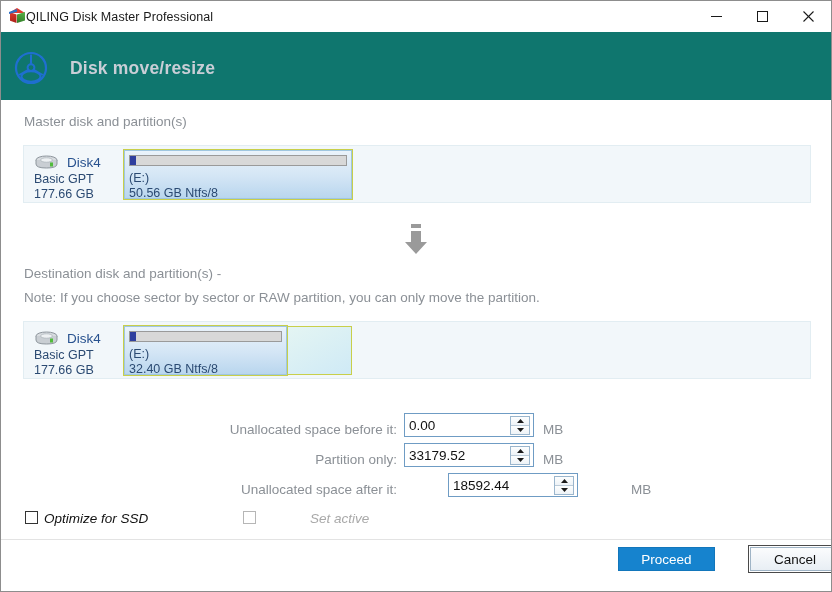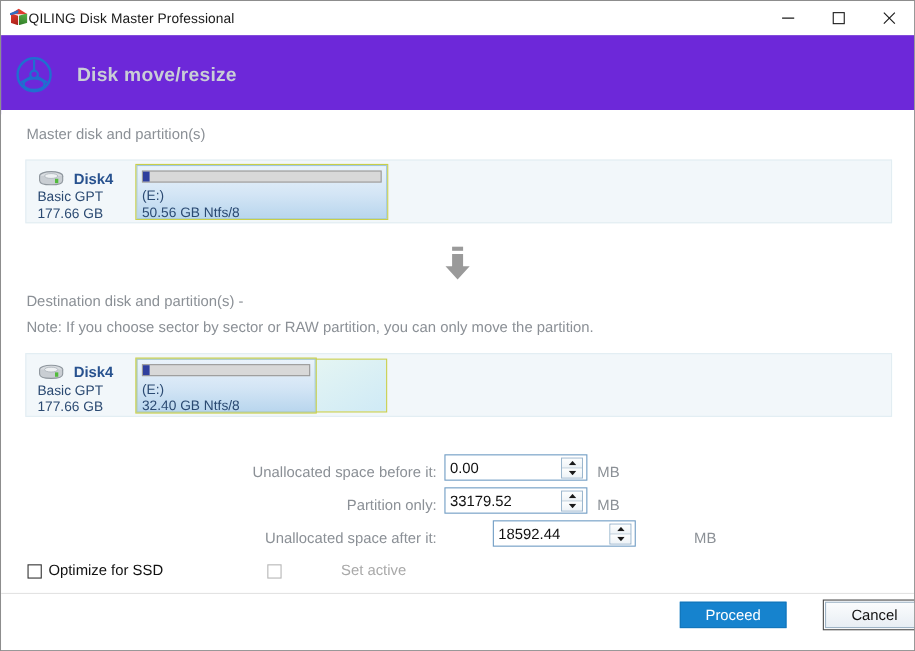--- a/index.html
+++ b/index.html
@@ -93,21 +93,21 @@
     padding: 0;
   }
   .win-btn svg { display: block; }
 
   
   .header-band {
     position: absolute;
     top: 31px; left: 0;
     width: 830px;
     height: 72px;
-    background: #6d28d9;
+    background: #0f766e;
     display: flex;
     align-items: center;
   }
   .header-logo {
     margin-left: 10px;
     width: 40px;
     height: 40px;
     flex: 0 0 auto;
   }
   .header-title {
@@ -157,21 +157,21 @@
   }
   .disk-info-row1 {
     display: flex;
     align-items: center;
     height: 20px;
   }
   .disk-icon { width: 28px; height: 17px; flex: 0 0 auto; }
   .disk-name {
     margin-left: 5px;
     font-size: 13.5px;
-    font-weight: bold;
+    font-weight: normal;
     color: #28528f;
     white-space: nowrap;
   }
   .disk-sub {
     font-size: 12.5px;
     color: #2b4a72;
     line-height: 15px;
     white-space: nowrap;
   }
 
@@ -293,21 +293,22 @@
   .unit-label {
     margin-left: 9px;
     font-size: 13.5px;
     color: #8b9096;
   }
 
   
   .chk-row {
     position: absolute;
     display: flex;
-    align-items: flex-end;
+    align-items: flex-start;
+    font-style: italic;
   }
   .chk-box {
     width: 13px;
     height: 13px;
     box-sizing: border-box;
     border: 1px solid #333333;
     background: #ffffff;
     flex: 0 0 auto;
   }
   .chk-box.disabled { border-color: #b6b6b6; }

